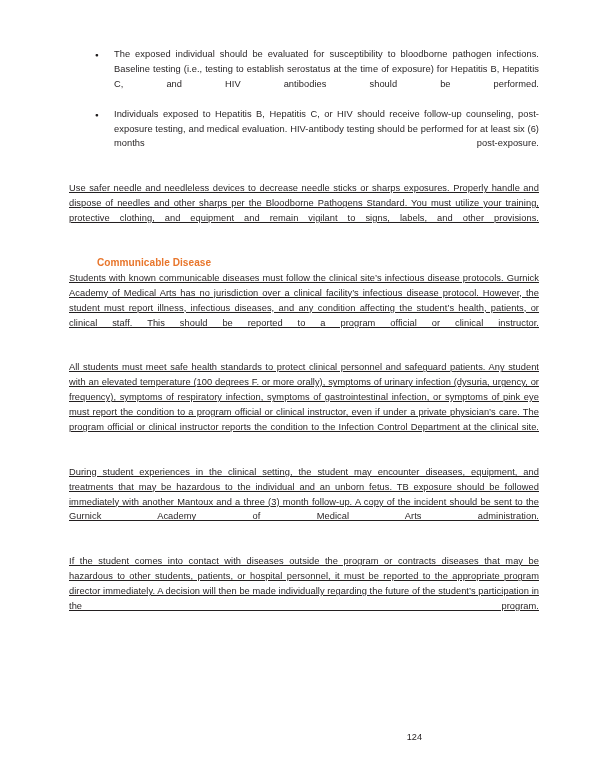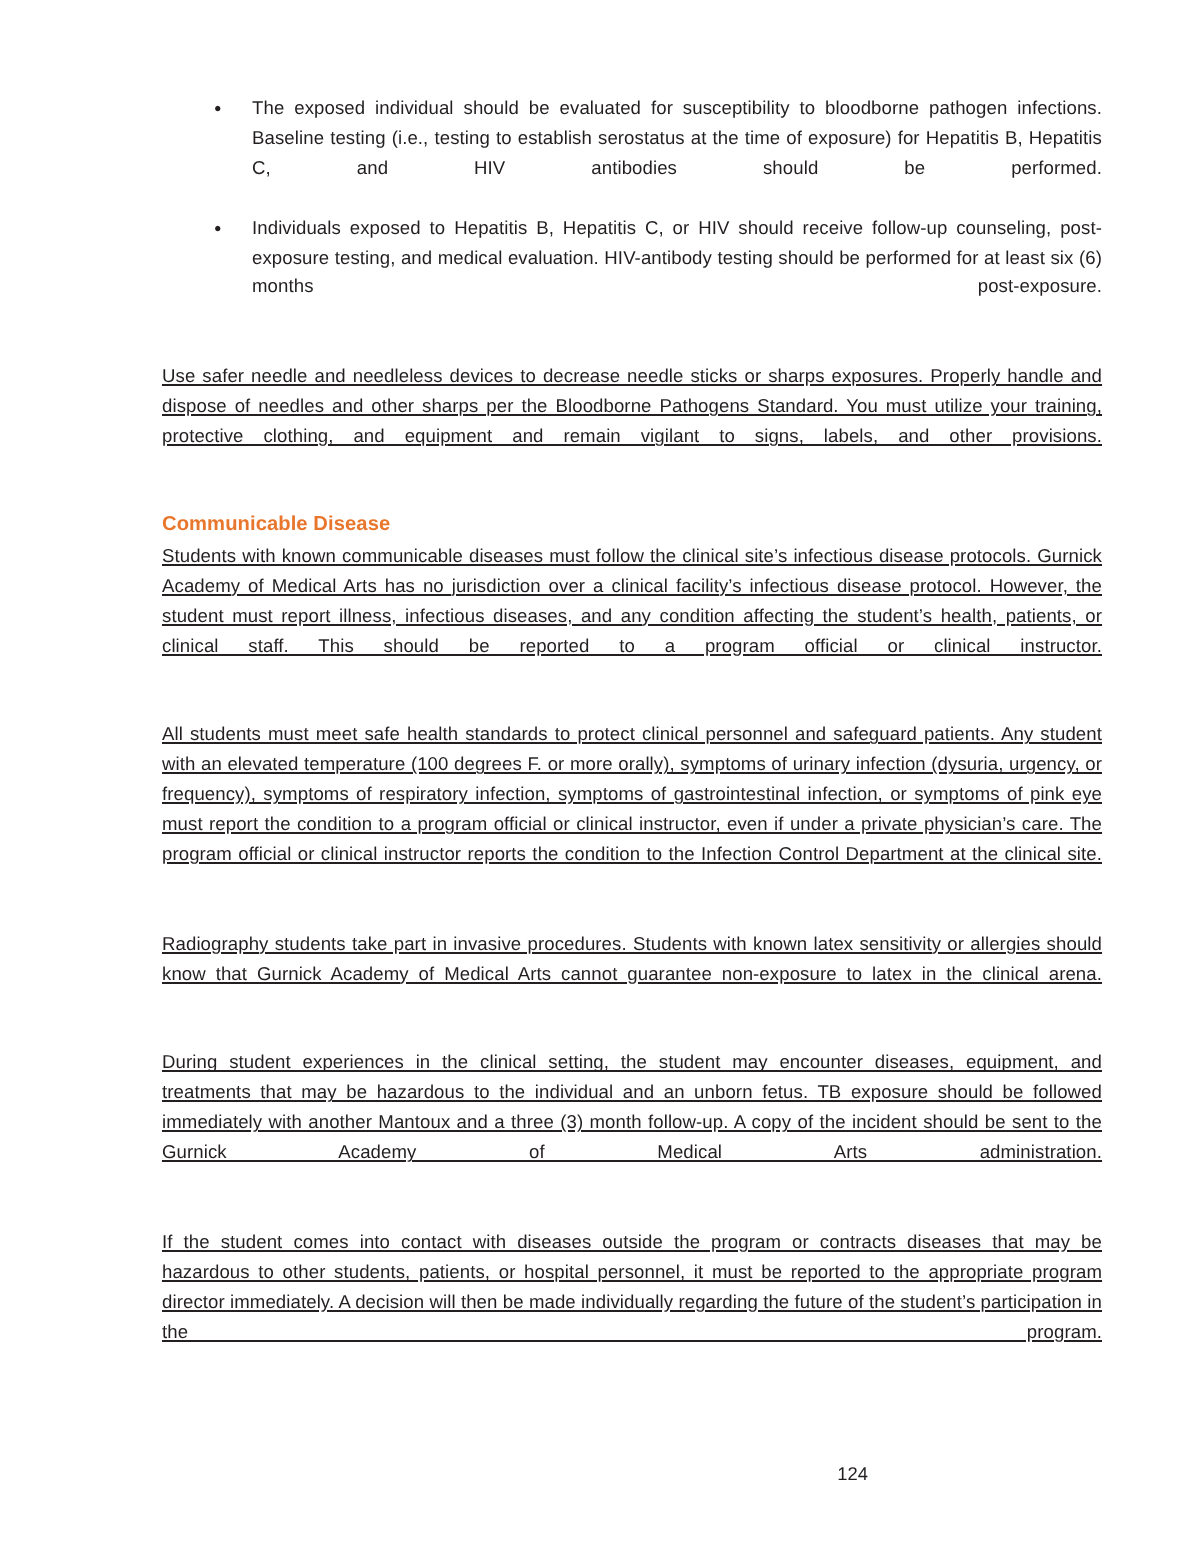--- a/index.html
+++ b/index.html
@@ -13,21 +13,21 @@
     height: 771px;
     position: relative;
     font-family: "Liberation Sans", sans-serif;
     color: #231f20;
     overflow: hidden;
   }
 
   .page {
     position: absolute;
     top: 0;
-    left: 16px;
+    left: 4px;
     width: 480px;
     height: 771px;
     background: #ffffff;
   }
 
   .content {
     position: absolute;
     left: 65px;
     top: 47px;
     width: 470px;
@@ -76,20 +76,21 @@
   h2.section-heading {
     font-size: 10.1px;
     line-height: 14.9px;
     font-weight: bold;
     color: #e8762c;
     margin: 0;
     letter-spacing: 0.004em;
   }
   h2.section-heading.gap {
     margin-top: 15px;
+    margin-left: 28px;
   }
 
   .after-heading {
     margin-top: 1px;
   }
 
   .page-number {
     position: absolute;
     right: 62px;
     top: 731px;
@@ -119,21 +120,20 @@
 
     <p class="para gap">Use safer needle and needleless devices to decrease needle sticks or sharps exposures. Properly handle and dispose of needles and other sharps per the Bloodborne Pathogens Standard. You must utilize your training, protective clothing, and equipment and remain vigilant to signs, labels, and other provisions.</p>
 
     <h2 class="section-heading gap">Communicable Disease</h2>
 
     <p class="para after-heading">Students with known communicable diseases must follow the clinical site’s infectious disease protocols. Gurnick Academy of Medical Arts has no jurisdiction over a clinical facility’s infectious disease protocol. However, the student must report illness, infectious diseases, and any condition affecting the student’s health, patients, or clinical staff. This should be reported to a program official or clinical instructor.</p>
 
     <p class="para gap">All students must meet safe health standards to protect clinical personnel and safeguard patients. Any student with an elevated temperature (100 degrees F. or more orally), symptoms of urinary infection (dysuria, urgency, or frequency), symptoms of respiratory infection, symptoms of gastrointestinal infection, or symptoms of pink eye must report the condition to a program official or clinical instructor, even if under a private physician’s care. The program official or clinical instructor reports the condition to the Infection Control Department at the clinical site.</p>
 
 
-    <p class="para gap">Radiography students take part in invasive procedures. Students with known latex sensitivity or allergies should know that Gurnick Academy of Medical Arts cannot guarantee non-exposure to latex in the clinical arena.</p>
 
     <p class="para gap">During student experiences in the clinical setting, the student may encounter diseases, equipment, and treatments that may be hazardous to the individual and an unborn fetus. TB exposure should be followed immediately with another Mantoux and a three (3) month follow-up. A copy of the incident should be sent to the Gurnick Academy of Medical Arts administration.</p>
 
     <p class="para gap">If the student comes into contact with diseases outside the program or contracts diseases that may be hazardous to other students, patients, or hospital personnel, it must be reported to the appropriate program director immediately. A decision will then be made individually regarding the future of the student’s participation in the program.</p>
 
   </div>
 
   <div class="page-number">124</div>
 </div>
 

